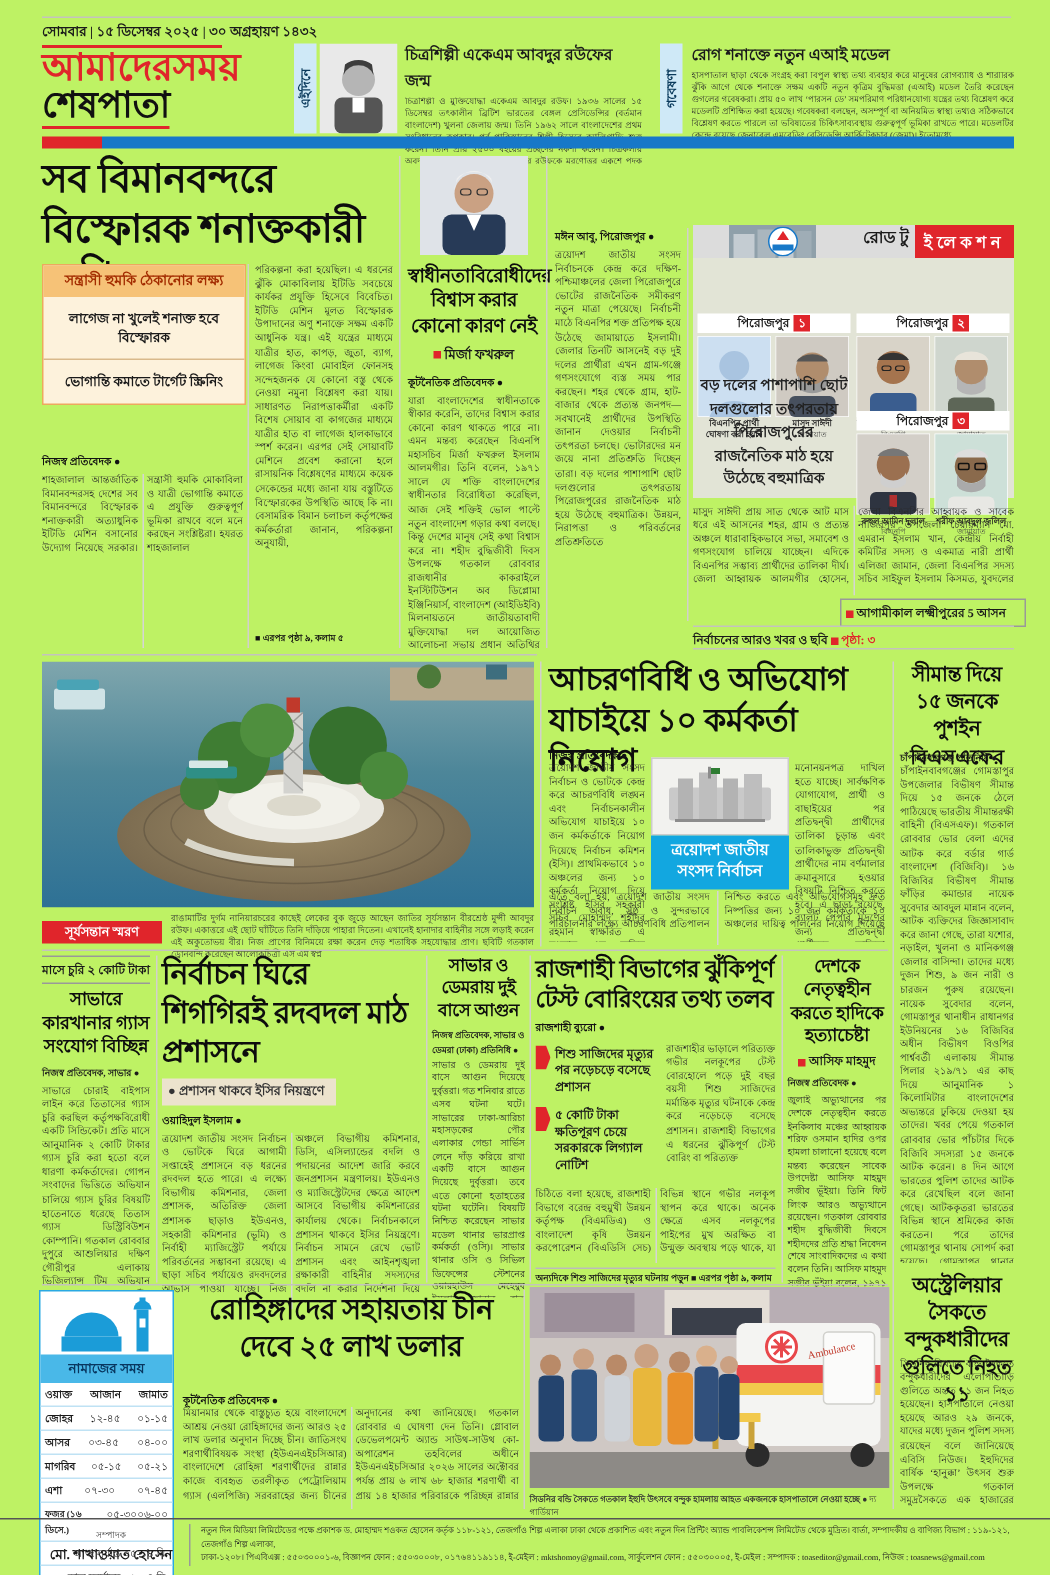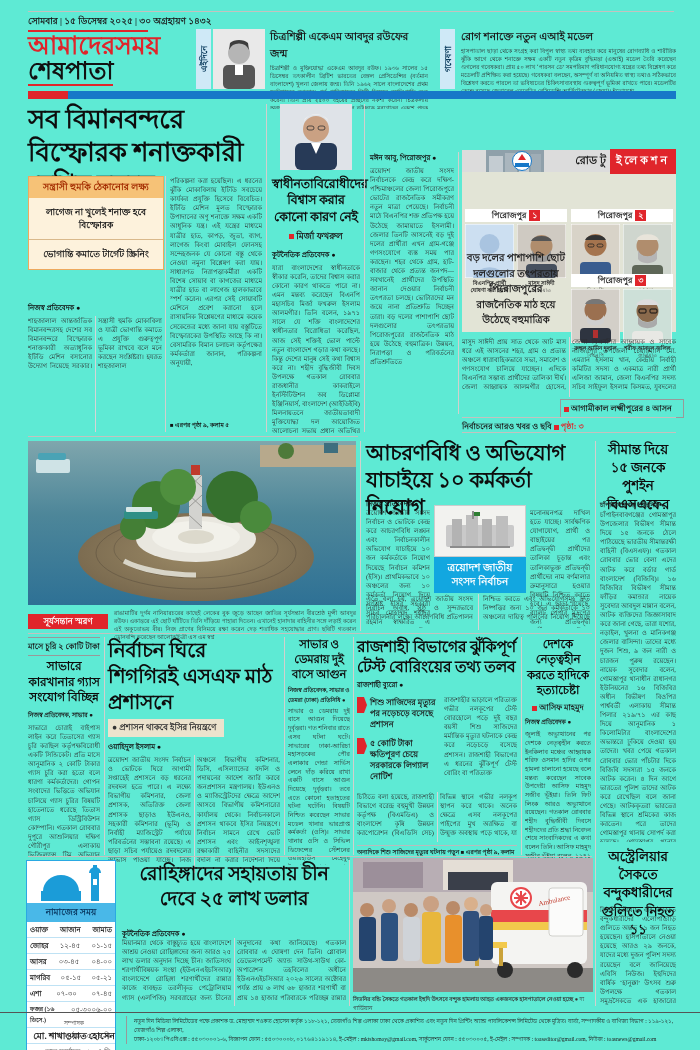--- a/index.html
+++ b/index.html
@@ -1,16 +1,16 @@
 <!DOCTYPE html>
 <html><head>
 <meta charset="utf-8">
 <style>
   html,body{margin:0;padding:0;background:#e9e9e9;}
-  .page{position:relative;width:700px;height:1050px;margin:0 auto;background:#5eead4;
+  .page{position:relative;width:700px;height:1050px;margin:0 auto;background:#bef264;
         font-family:"Liberation Serif","DejaVu Serif",serif;color:#1a1a1a;overflow:hidden;}
   .abs{position:absolute;}
   .hl{font-weight:700;color:#0d0d0d;letter-spacing:-0.2px;}
   .body-text{font-size:6.5px;line-height:1.4;text-align:justify;color:#2a2a2a;overflow:hidden;}
   .cols-2{column-count:2;column-gap:6px;column-rule:0.5px solid #d5d5d5;}
   .byline{font-size:7px;font-weight:700;color:#111;}
   .jump{font-size:6px;font-weight:700;color:#111;}
   .vr{position:absolute;width:1px;background:#d2d0cc;}
   .hr{position:absolute;height:1px;background:#c4c2be;}
   .vtag{display:flex;align-items:center;justify-content:center;background:#cfe9f7;
@@ -103,21 +103,21 @@
   </div>
   <div class="vr" style="left:364px;top:104px;height:328px;"></div>
 
   <div class="abs" style="left:370px;top:152px;width:84px;height:264px;">
     <div class="byline" style="margin-bottom:2px;">মঈন আবু, পিরোজপুর ●</div>
     <div class="body-text" style="height:248px;">ত্রয়োদশ জাতীয় সংসদ নির্বাচনকে কেন্দ্র করে দক্ষিণ-পশ্চিমাঞ্চলের জেলা পিরোজপুরে ভোটের রাজনৈতিক সমীকরণ নতুন মাত্রা পেয়েছে। নির্বাচনী মাঠে বিএনপির শক্ত প্রতিপক্ষ হয়ে উঠেছে জামায়াতে ইসলামী। জেলার তিনটি আসনেই বড় দুই দলের প্রার্থীরা এখন গ্রাম-গঞ্জে গণসংযোগে ব্যস্ত সময় পার করছেন। শহর থেকে গ্রাম, হাট-বাজার থেকে প্রত্যন্ত জনপদ— সবখানেই প্রার্থীদের উপস্থিতি জানান দেওয়ার নির্বাচনী তৎপরতা চলছে। ভোটারদের মন জয়ে নানা প্রতিশ্রুতি দিচ্ছেন তারা। বড় দলের পাশাপাশি ছোট দলগুলোর তৎপরতায় পিরোজপুরের রাজনৈতিক মাঠ হয়ে উঠেছে বহুমাত্রিক। উন্নয়ন, নিরাপত্তা ও পরিবর্তনের প্রতিশ্রুতিতে</div>
   </div>
   <div class="vr" style="left:458px;top:152px;height:262px;"></div>
 
   <div class="abs" style="left:462px;top:150px;width:214px;height:182px;background:#e2e4d6;">
-    <div style="position:relative;height:22px;background:#dcdcdc;display:flex;align-items:center;padding-left:24px;">
+    <div style="position:relative;height:22px;background:#dcdcdc;display:flex;padding-left:24px;">
       <svg width="58" height="22" viewBox="0 0 58 22" style="flex:none;">
         <rect width="58" height="22" fill="#8fa0aa"></rect>
           <rect x="3" y="6" width="14" height="16" fill="#c4ccd2"></rect>
         <rect x="19" y="3" width="12" height="19" fill="#aab6be"></rect>
           <rect x="33" y="7" width="10" height="15" fill="#c4ccd2"></rect>
         <rect x="45" y="4" width="10" height="18" fill="#9fadb6"></rect>
       </svg>
       <svg width="20" height="20" viewBox="0 0 20 20" style="position:absolute;left:50px;top:1px;">
         <circle cx="10" cy="10" r="9.5" fill="#fff" stroke="#1778c8"></circle>
           <path d="M3 12 h14 v4 h-14 z" fill="#1778c8"></path>
@@ -207,21 +207,21 @@
         </svg>
       </div>
       <div style="display:flex;gap:3px;margin-top:2px;">
         <div class="photo-cap" style="width:49px;"><span>রুহুল আমিন দুলাল</span><span class="party">বিএনপি</span></div>
         <div class="photo-cap" style="width:49px;"><span>শরীফ আবদুল জলিল</span><span class="party">জামায়াত</span></div>
       </div>
     </div>
   </div>
 
   <div class="abs body-text cols-2" style="left:462px;top:337px;width:214px;height:60px;">মাসুদ সাঈদী প্রায় সাত থেকে আট মাস ধরে এই আসনের শহর, গ্রাম ও প্রত্যন্ত অঞ্চলে ধারাবাহিকভাবে সভা, সমাবেশ ও গণসংযোগ চালিয়ে যাচ্ছেন। এদিকে বিএনপির সম্ভাব্য প্রার্থীদের তালিকা দীর্ঘ। জেলা আহ্বায়ক আলমগীর হোসেন, জেলা বিএনপির আহ্বায়ক ও সাবেক নাজিরপুর উপজেলা চেয়ারম্যান মো. এমরান ইসলাম খান, কেন্দ্রীয় নির্বাহী কমিটির সদস্য ও একমাত্র নারী প্রার্থী এলিজা জামান, জেলা বিএনপির সদস্য সচিব সাইফুল ইসলাম কিসমত, যুবদলের সাবেক কেন্দ্রীয় যুগ্ম সাধারণ সম্পাদকসহ ছাত্রদলের আলোক দুলদলসহ অন্তত ৯ জন নেতা মনোনয়ন প্রত্যাশা করছেন। এ ছাড়া যুগপৎ আন্দোলনের সহযোগী ১২ দলীয় জোটের প্রধান, সাবেক মন্ত্রী ও জাতীয় পার্টি ■ এরপর পৃষ্ঠা ২, কলাম ৩</div>
-  <div class="abs" style="left:560px;top:399px;width:116px;border:0.5px solid #999;padding:2px 3px;font-size:8px;font-weight:700;"><span class="redsq"></span><span>আগামীকাল লক্ষ্মীপুরের ৪ আসন</span></div>
+  <div class="abs" style="left:560px;top:399px;width:116px;border:0.5px solid #999;padding:2px 3px;font-size:8px;font-weight:700;"><span class="redsq"></span><span>আগামীকাল লক্ষ্মীপুরের 5 আসন</span></div>
 
   <div class="hr" style="left:462px;top:417px;width:214px;"></div>
   <div class="abs" style="left:462px;top:420px;width:214px;font-size:8px;font-weight:700;">
     <span>নির্বাচনের আরও খবর ও ছবি</span> <span class="redsq"></span><span style="color:#e0252b;">পৃষ্ঠা: ৩</span>
   </div>
   <div class="hr" style="left:462px;top:432px;width:214px;"></div>
   <div class="hr" style="left:28px;top:436px;width:330px;"></div>
 
   <svg class="abs" style="left:28px;top:441px;" width="328" height="164" viewBox="0 0 328 164">
     <defs>
@@ -298,21 +298,21 @@
 
   <div class="abs" style="left:28px;top:637px;width:72px;">
     <div style="font-size:8px;font-weight:700;text-align:center;border-top:0.5px solid #999;border-bottom:0.5px solid #999;padding:2px 0;">মাসে চুরি ২ কোটি টাকা</div>
     <div class="hl center" style="font-size:12px;line-height:1.3;margin-top:3px;">সাভারে কারখানার গ্যাস সংযোগ বিচ্ছিন্ন</div>
     <div style="font-size:6.2px;font-weight:700;margin-top:4px;">নিজস্ব প্রতিবেদক, সাভার ●</div>
     <div class="body-text" style="height:148px;margin-top:2px;">সাভারে চোরাই বাইপাস লাইন করে তিতাসের গ্যাস চুরি করছিল কর্তৃপক্ষবিরোধী একটি সিন্ডিকেট। প্রতি মাসে আনুমানিক ২ কোটি টাকার গ্যাস চুরি করা হতো বলে ধারণা কর্মকর্তাদের। গোপন সংবাদের ভিত্তিতে অভিযান চালিয়ে গ্যাস চুরির বিষয়টি হাতেনাতে ধরেছে তিতাস গ্যাস ডিস্ট্রিবিউশন কোম্পানি। গতকাল রোববার দুপুরে আশুলিয়ার দক্ষিণ গৌরীপুর এলাকায় ভিজিল্যান্স টিম অভিযান চালায়। এ সময় কারখানাটির গ্যাস সংযোগ বিচ্ছিন্ন করে দেয় তারা। এ অভিযানে নেতৃত্ব দেন তিতাসের গাজীপুর আঞ্চলিক ভিজিল্যান্স বিভাগের (সাভার, মানিকগঞ্জ ও আশুলিয়া) ব্যবস্থাপক মো. আব্দুল আলীম হাসেল। বিষয়টি ■ এরপর পৃষ্ঠা ৯, কলাম ২</div>
   </div>
   <div class="vr" style="left:104px;top:637px;height:218px;"></div>
 
   <div class="abs" style="left:108px;top:637px;width:172px;">
-    <div class="hl" style="font-size:20px;line-height:1.3;">নির্বাচন ঘিরে শিগগিরই এসএফ মাঠ প্রশাসনে</div>
+    <div class="hl" style="font-size:20px;line-height:1.3;">নির্বাচন ঘিরে শিগগিরই রদবদল মাঠ প্রশাসনে</div>
     <div style="background:#ece3cd;display:inline-block;font-size:8.5px;font-weight:700;color:#333;padding:2px 8px 2px 4px;margin-top:4px;">● প্রশাসন থাকবে ইসির নিয়ন্ত্রণে</div>
     <div class="byline" style="margin-top:4px;">ওয়াহিদুল ইসলাম ●</div>
     <div class="body-text cols-2" style="height:118px;margin-top:2px;">ত্রয়োদশ জাতীয় সংসদ নির্বাচন ও ভোটকে ঘিরে আগামী সপ্তাহেই প্রশাসনে বড় ধরনের রদবদল হতে পারে। এ লক্ষ্যে বিভাগীয় কমিশনার, জেলা প্রশাসক, অতিরিক্ত জেলা প্রশাসক ছাড়াও ইউএনও, সহকারী কমিশনার (ভূমি) ও নির্বাহী ম্যাজিস্ট্রেট পর্যায়ে পরিবর্তনের সম্ভাবনা রয়েছে। এ ছাড়া সচিব পর্যায়েও রদবদলের আভাস পাওয়া যাচ্ছে। নিজ অঞ্চলে বিভাগীয় কমিশনার, ডিসি, এসিল্যান্ডের বদলি ও পদায়নের আদেশ জারি করবে জনপ্রশাসন মন্ত্রণালয়। ইউএনও ও ম্যাজিস্ট্রেটদের ক্ষেত্রে আদেশ আসবে বিভাগীয় কমিশনারের কার্যালয় থেকে। নির্বাচনকালে প্রশাসন থাকবে ইসির নিয়ন্ত্রণে। নির্বাচন সামনে রেখে ভোট প্রশাসন এবং আইনশৃঙ্খলা রক্ষাকারী বাহিনীর সদস্যদের বদলি না করার নির্দেশনা দিয়ে ইতোমধ্যে মন্ত্রিপরিষদ সচিবকে আধা সরকারি পত্র (ডিও লেটার) পাঠিয়েছে নির্বাচন কমিশন সচিবালয়। সংশ্লিষ্ট নির্বাচন কমিশনের নির্দেশনা অনুযায়ী আদেশ জারির আগে ওইসব কর্মকর্তার তালিকা নির্বাচন কমিশনে পাঠাতে হবে। সংবিধানের-১২৬ অনুচ্ছেদ এবং গণপ্রতিনিধিত্ব আদেশের (আরপিও) সংশ্লিষ্ট ধারার আলোকে এই নির্দেশনা দেওয়া হয়েছে। এতে উল্লেখ করা হয়েছে, ■ এরপর পৃষ্ঠা ৯, কলাম ৫</div>
   </div>
   <div class="vr" style="left:284px;top:637px;height:218px;"></div>
 
   <div class="abs" style="left:288px;top:637px;width:62px;">
     <div class="hl center" style="font-size:11.5px;line-height:1.3;">সাভার ও ডেমরায় দুই বাসে আগুন</div>
     <div style="font-size:5.8px;font-weight:700;margin-top:3px;">নিজস্ব প্রতিবেদক, সাভার ও ডেমরা (ঢাকা) প্রতিনিধি ●</div>
     <div class="body-text" style="height:158px;margin-top:2px;font-size:6.2px;">সাভার ও ডেমরায় দুই বাসে আগুন দিয়েছে দুর্বৃত্তরা। গত শনিবার রাতে এসব ঘটনা ঘটে। সাভারের ঢাকা-আরিচা মহাসড়কের পৌর এলাকার গেন্ডা সার্ভিস লেনে দাঁড় করিয়ে রাখা একটি বাসে আগুন দিয়েছে দুর্বৃত্তরা। তবে এতে কোনো হতাহতের ঘটনা ঘটেনি। বিষয়টি নিশ্চিত করেছেন সাভার মডেল থানার ভারপ্রাপ্ত কর্মকর্তা (ওসি)। সাভার থানার ওসি ও সিভিল ডিফেন্সের স্টেশনের ওয়ারহাউস মেহেবুব ইসলাম জানান, রাত ১০টার দিকে আগুনের ঘটনাটি জানানো হলে দ্রুত সাভার থানার সার্ভিসের দুটি ইউনিট ঘটনাস্থলে পৌঁছে আগুন নিয়ন্ত্রণে আনে। তবে ততক্ষণে বাসটি পুড়ে যায়। পুলিশ বলছে, নাশকতার উদ্দেশ্যে ট্রেন সু-নগরে একটি জুতার কারখানার শ্রমিক পরিবহনের কাজে নিয়োজিত ছিল। ঘটনাস্থলে ■ এরপর পৃষ্ঠা ২, কলাম ৭</div>

